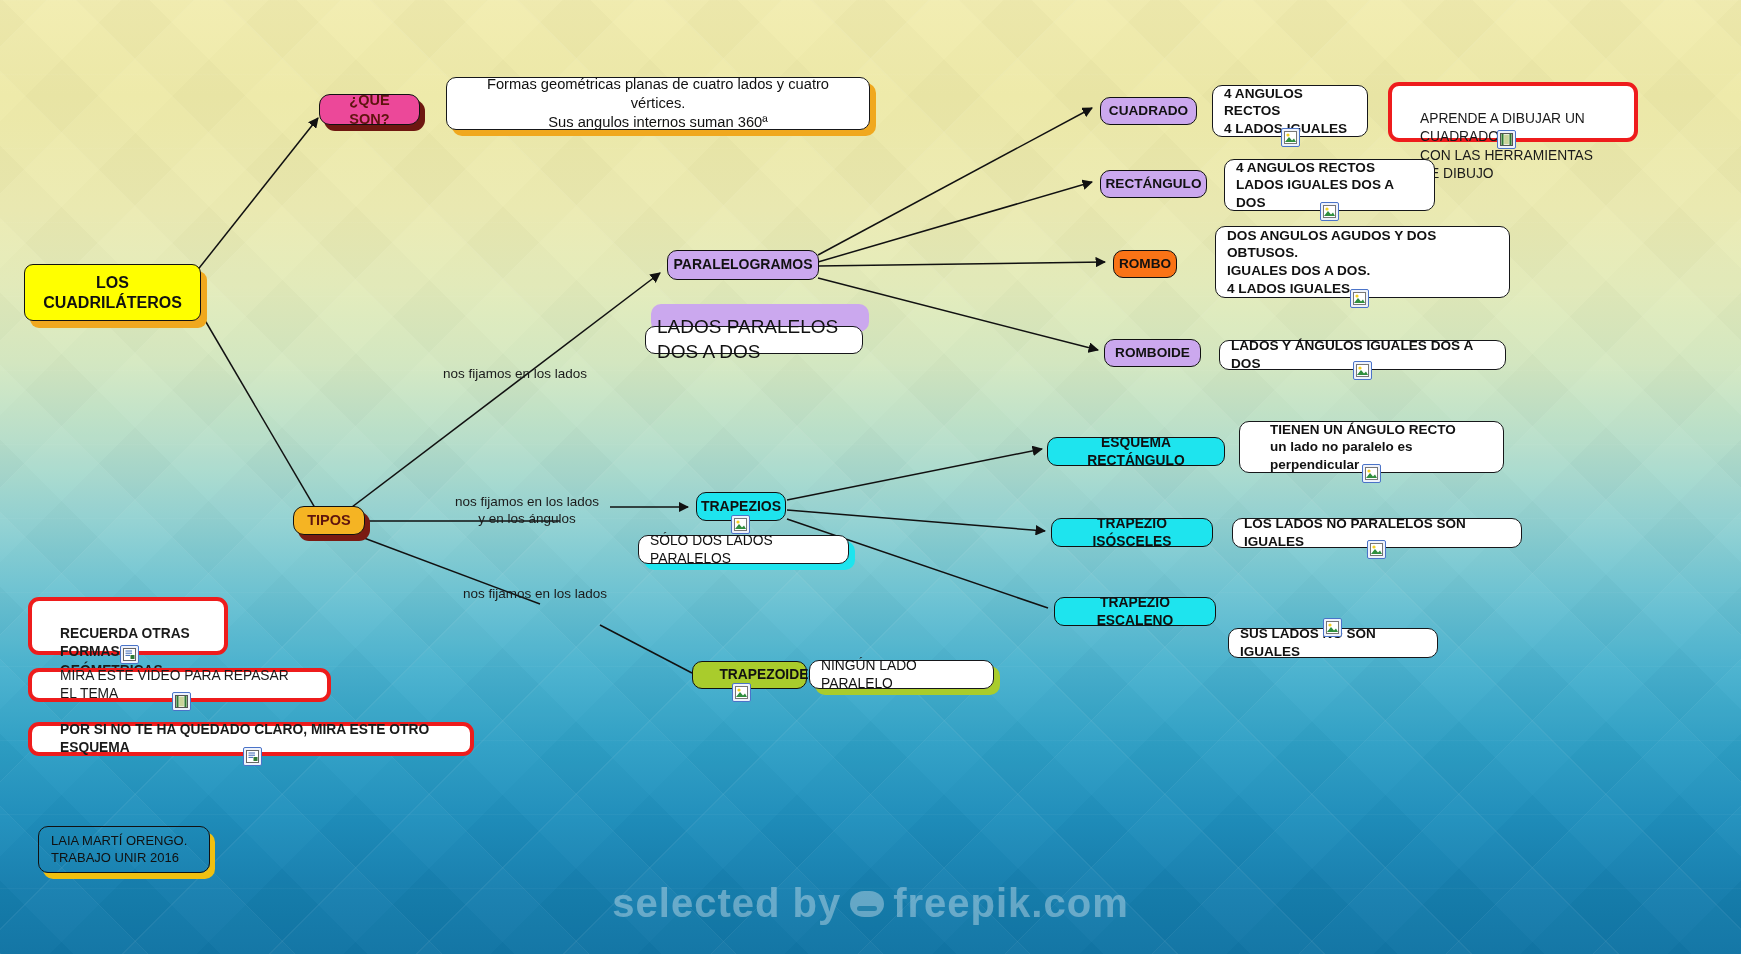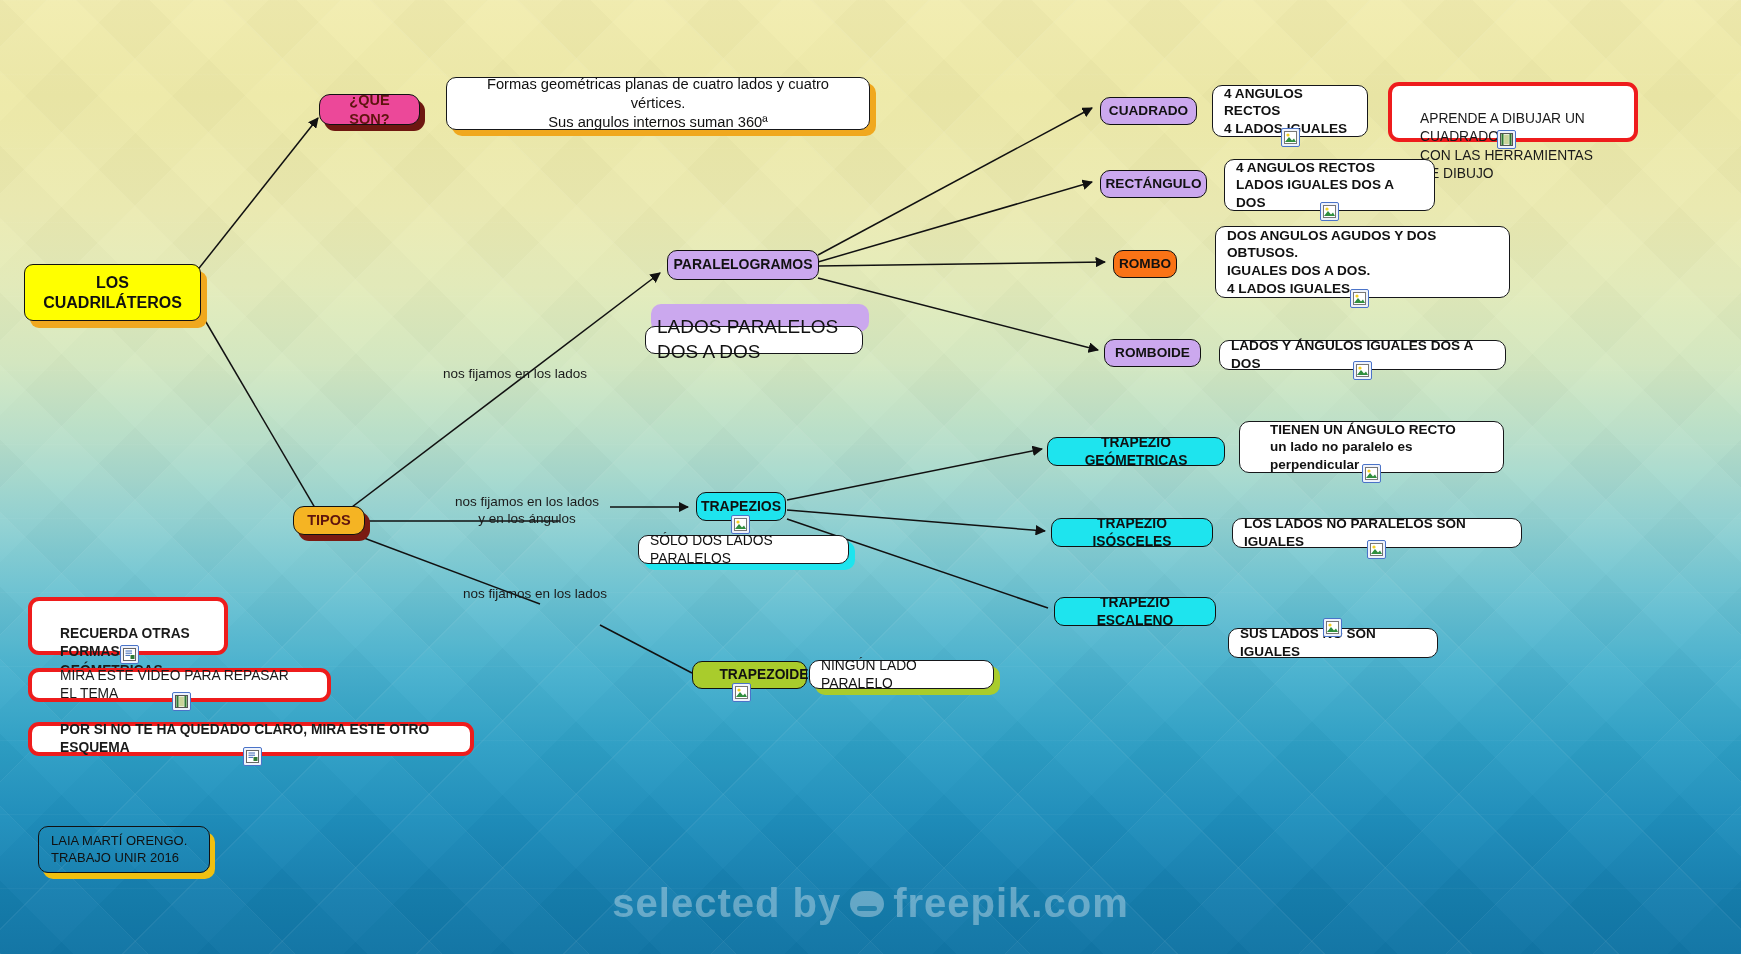--- a/index.html
+++ b/index.html
@@ -312,21 +312,21 @@
         <circle cx="4" cy="4" r="1.6" fill="#f5d020"></circle>
         <path d="M1 11 L5 6 L8 9.5 L10 7.5 L12 11 Z" fill="#2f8f3e"></path>
       </svg>
   </div>
   <div class="shadow-layer" style="left:644px; top:541px; width:211px; height:29px; background:#1ee4ee;"></div>
   <div class="descbox" style="left:638px; top:535px; width:211px; height:29px; font-size:13.8px; display:flex; align-items:center; justify-content:center;">
     <span>SÓLO DOS LADOS PARALELOS</span>
   </div>
 
   <div class="node chip" style="left:1047px; top:437px; width:178px; height:29px; background:#1ee4ee; color:#111; font-size:13.8px; border-radius:10px;">
-    <span>TRAPEZIO GEÓMETRICAS</span>
+    <span>ESQUEMA RECTÁNGULO</span>
   </div>
   <div class="descbox bold" style="left:1239px; top:421px; width:265px; height:52px; font-size:13.5px; display:flex; align-items:center; justify-content:flex-start; text-align:left; white-space:pre-line;padding-left:30px;">
     <span>TIENEN UN ÁNGULO RECTO
 un lado no paralelo es perpendicular</span>
   </div>
   <div class="attach-icon" style="left:1362px; top:464px;">
     <svg width="13" height="13" viewBox="0 0 13 13">
         <rect x="0.5" y="0.5" width="12" height="12" fill="#fff" stroke="#777"></rect>
         <circle cx="4" cy="4" r="1.6" fill="#f5d020"></circle>
         <path d="M1 11 L5 6 L8 9.5 L10 7.5 L12 11 Z" fill="#2f8f3e"></path>

